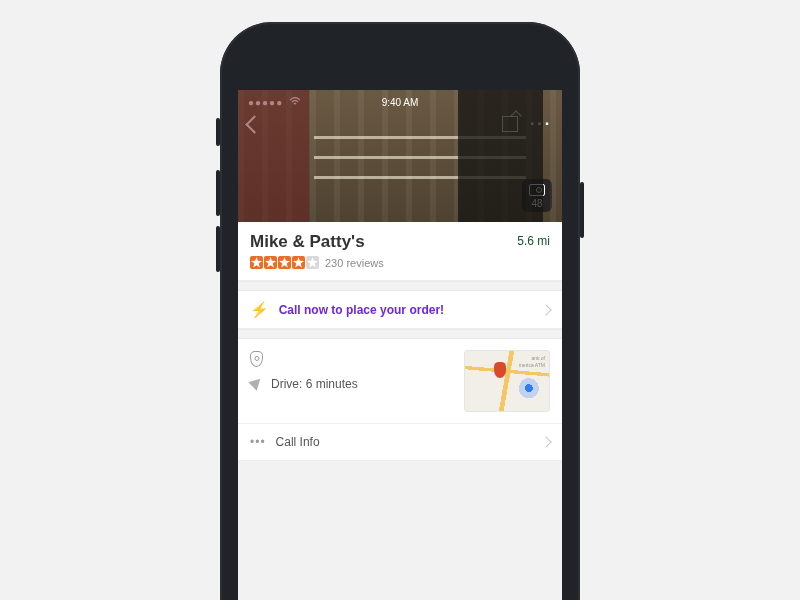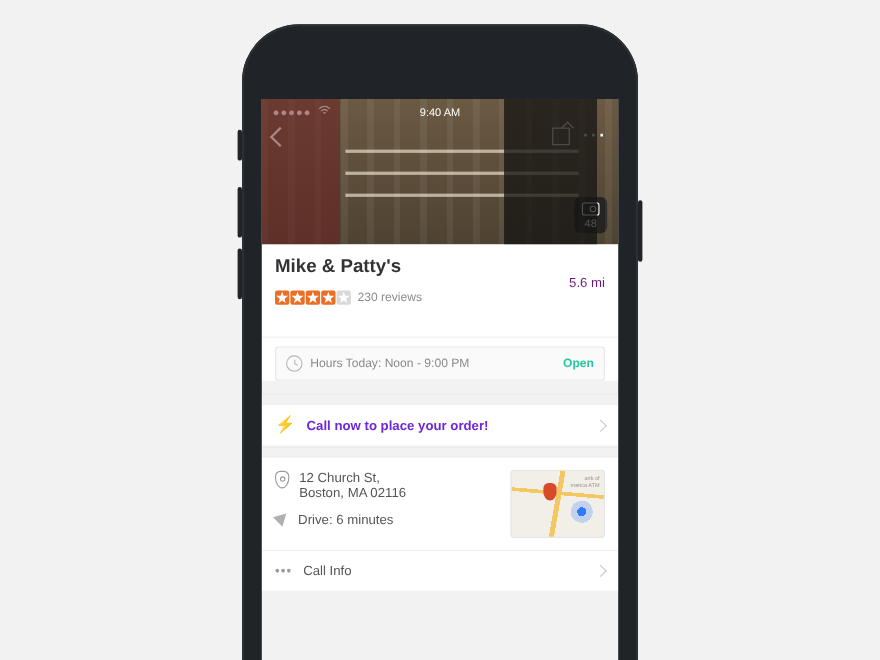--- a/index.html
+++ b/index.html
@@ -28,22 +28,22 @@
   .share-box::after{content:"";position:absolute;right:-3px;top:-5px;width:7px;height:7px;border-top:1.5px solid #fff;border-right:1.5px solid #fff;transform:rotate(-45deg);} 
   .dots3{letter-spacing:2px;font-weight:700;}
   .photo-badge{position:absolute;right:10px;bottom:10px;background:rgba(30,30,30,.85);color:#fff;border-radius:6px;padding:5px 7px 3px;text-align:center;font-size:10px;line-height:11px;}
   .photo-badge .pi{width:14px;height:10px;border:1.2px solid #fff;border-radius:2px;margin:0 auto 2px;position:relative;}
   .photo-badge .pi::after{content:"";position:absolute;right:2px;top:2px;width:4px;height:4px;border:1px solid #fff;border-radius:50%;}
   
   .card{background:#fff;}
   .hdr{padding:10px 12px 8px;border-bottom:1px solid #eee;}
   .title-row{display:flex;justify-content:space-between;align-items:flex-start;gap:16px;}
   .biz-title{font-size:17px;font-weight:700;color:#333;margin:0 0 4px;}
-  .dist{font-size:12px;color:#701a75;margin-top:18px;}
-  .stars{display:flex;align-items:center;gap:6px;margin-bottom:21px;}
+  .dist{font-size:12px;color:#14532d;margin-top:2px;}
+  .stars{display:flex;align-items:center;gap:6px;margin-bottom:3px;}
   .star-row{display:flex;gap:1px;}
   .star{width:13px;height:13px;background:#ec6e24;border-radius:2px;position:relative;}
   .star.off{background:#d9d9d9;}
   .star svg{position:absolute;inset:1px;}
   .reviews{font-size:11px;color:#8c8c8c;}
   .cats-row{display:flex;justify-content:space-between;font-size:11px;color:#8c8c8c;}
   .hours{margin:8px 12px 12px;border:1px solid #e6e6e6;background:#fafafa;border-radius:3px;padding:7px 9px;display:flex;align-items:center;font-size:11px;color:#8a8a8a;gap:7px;}
   .clock{width:13px;height:13px;border:1.3px solid #b8b8b8;border-radius:50%;position:relative;flex:none;}
   .clock::before{content:"";position:absolute;left:50%;top:50%;width:1px;height:4px;background:#b8b8b8;transform-origin:bottom;transform:translate(-50%,-100%) rotate(0deg);}
   .clock::after{content:"";position:absolute;left:50%;top:50%;width:1px;height:3px;background:#b8b8b8;transform-origin:bottom;transform:translate(-50%,-100%) rotate(110deg);}
@@ -143,45 +143,36 @@
                   </span>
                 <span class="star off">
                     <svg viewBox="0 0 10 10">
                       <polygon points="5,0 6.2,3.5 10,3.6 7,5.9 8,9.5 5,7.4 2,9.5 3,5.9 0,3.6 3.8,3.5" fill="#fff"></polygon>
                     </svg>
                   </span>
               </div>
               <span class="reviews">230 reviews</span>
             </div>
           </div>
-          <div class="hours">
-            <span class="clock"></span>
-            <span>Hours Today: Noon - 9:00 PM</span>
-            <span class="open">Open</span>
-          </div>
         </div>
 
         <div class="sep"></div>
 
         <div class="row">
           <span class="bolt">⚡</span>
           <span class="cta">Call now to place your order!</span>
           <span class="chev"></span>
         </div>
 
         <div class="sep"></div>
 
         <div class="row addr-block">
           <div class="addr-lines">
             <div class="line">
               <span class="pin-icn"></span>
-              <span>
-                <span>12 Church St,</span><br>
-                <span>Boston, MA 02116</span>
-              </span>
             </div>
             <div class="line">
               <span class="nav-icn"></span>
               <span>Drive: 6 minutes</span>
             </div>
           </div>
           <div class="map">
             <span class="ml" style="right:4px;top:4px">ank of</span>
             <span class="ml" style="right:4px;top:11px">merica ATM</span>
           </div>

